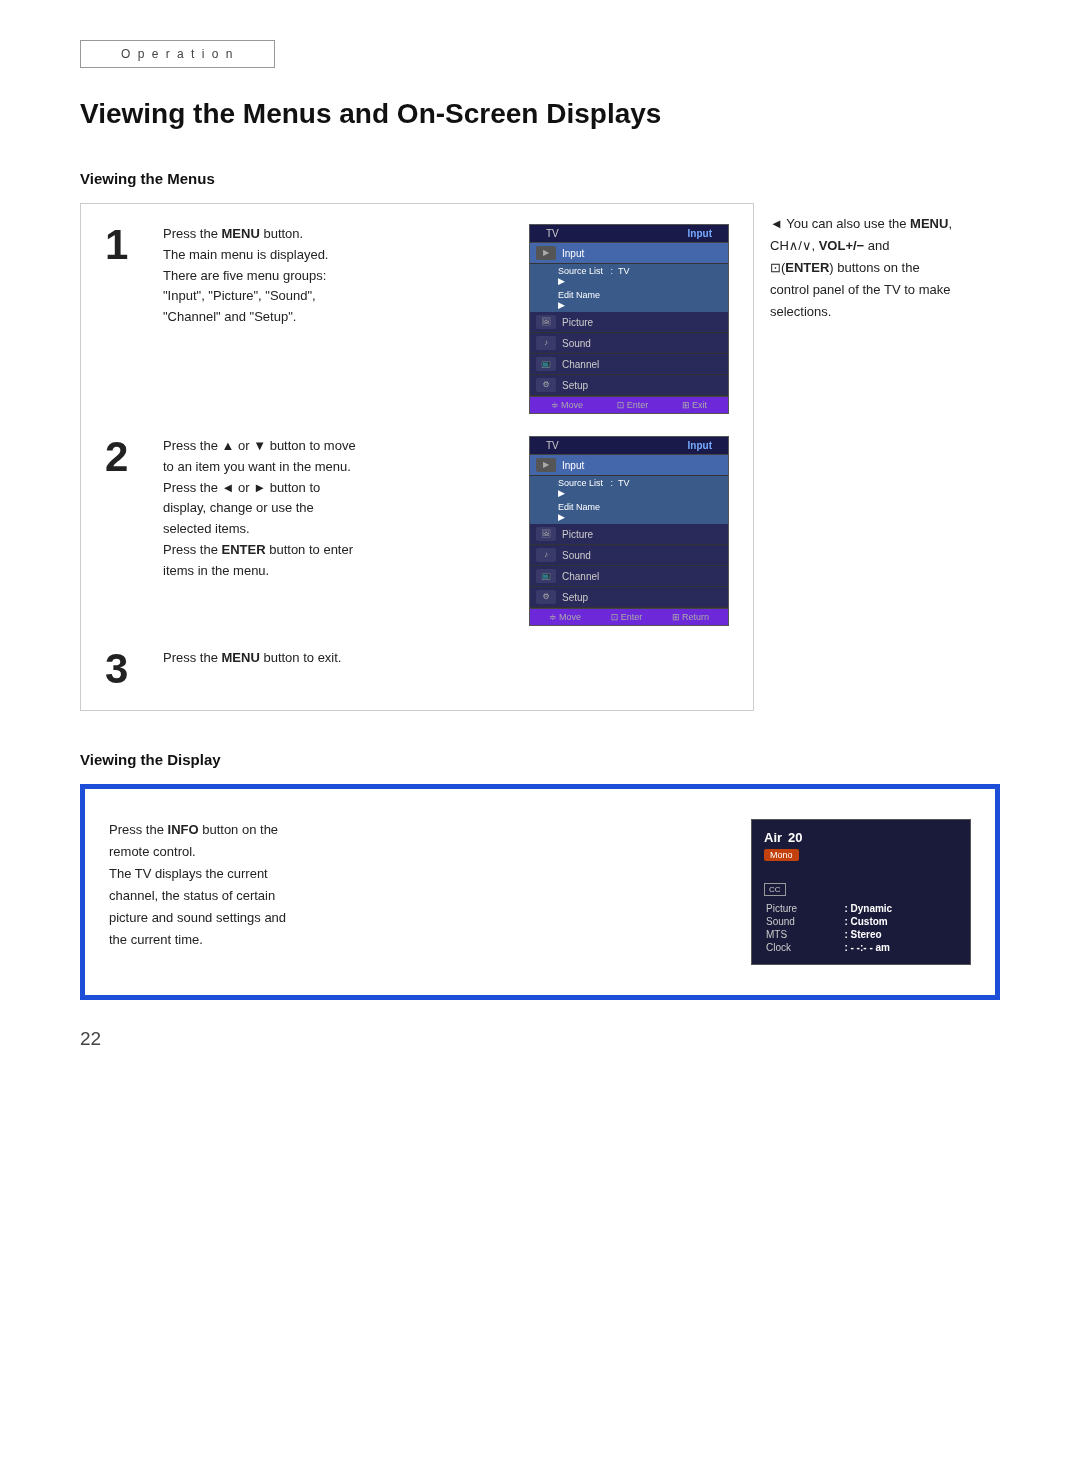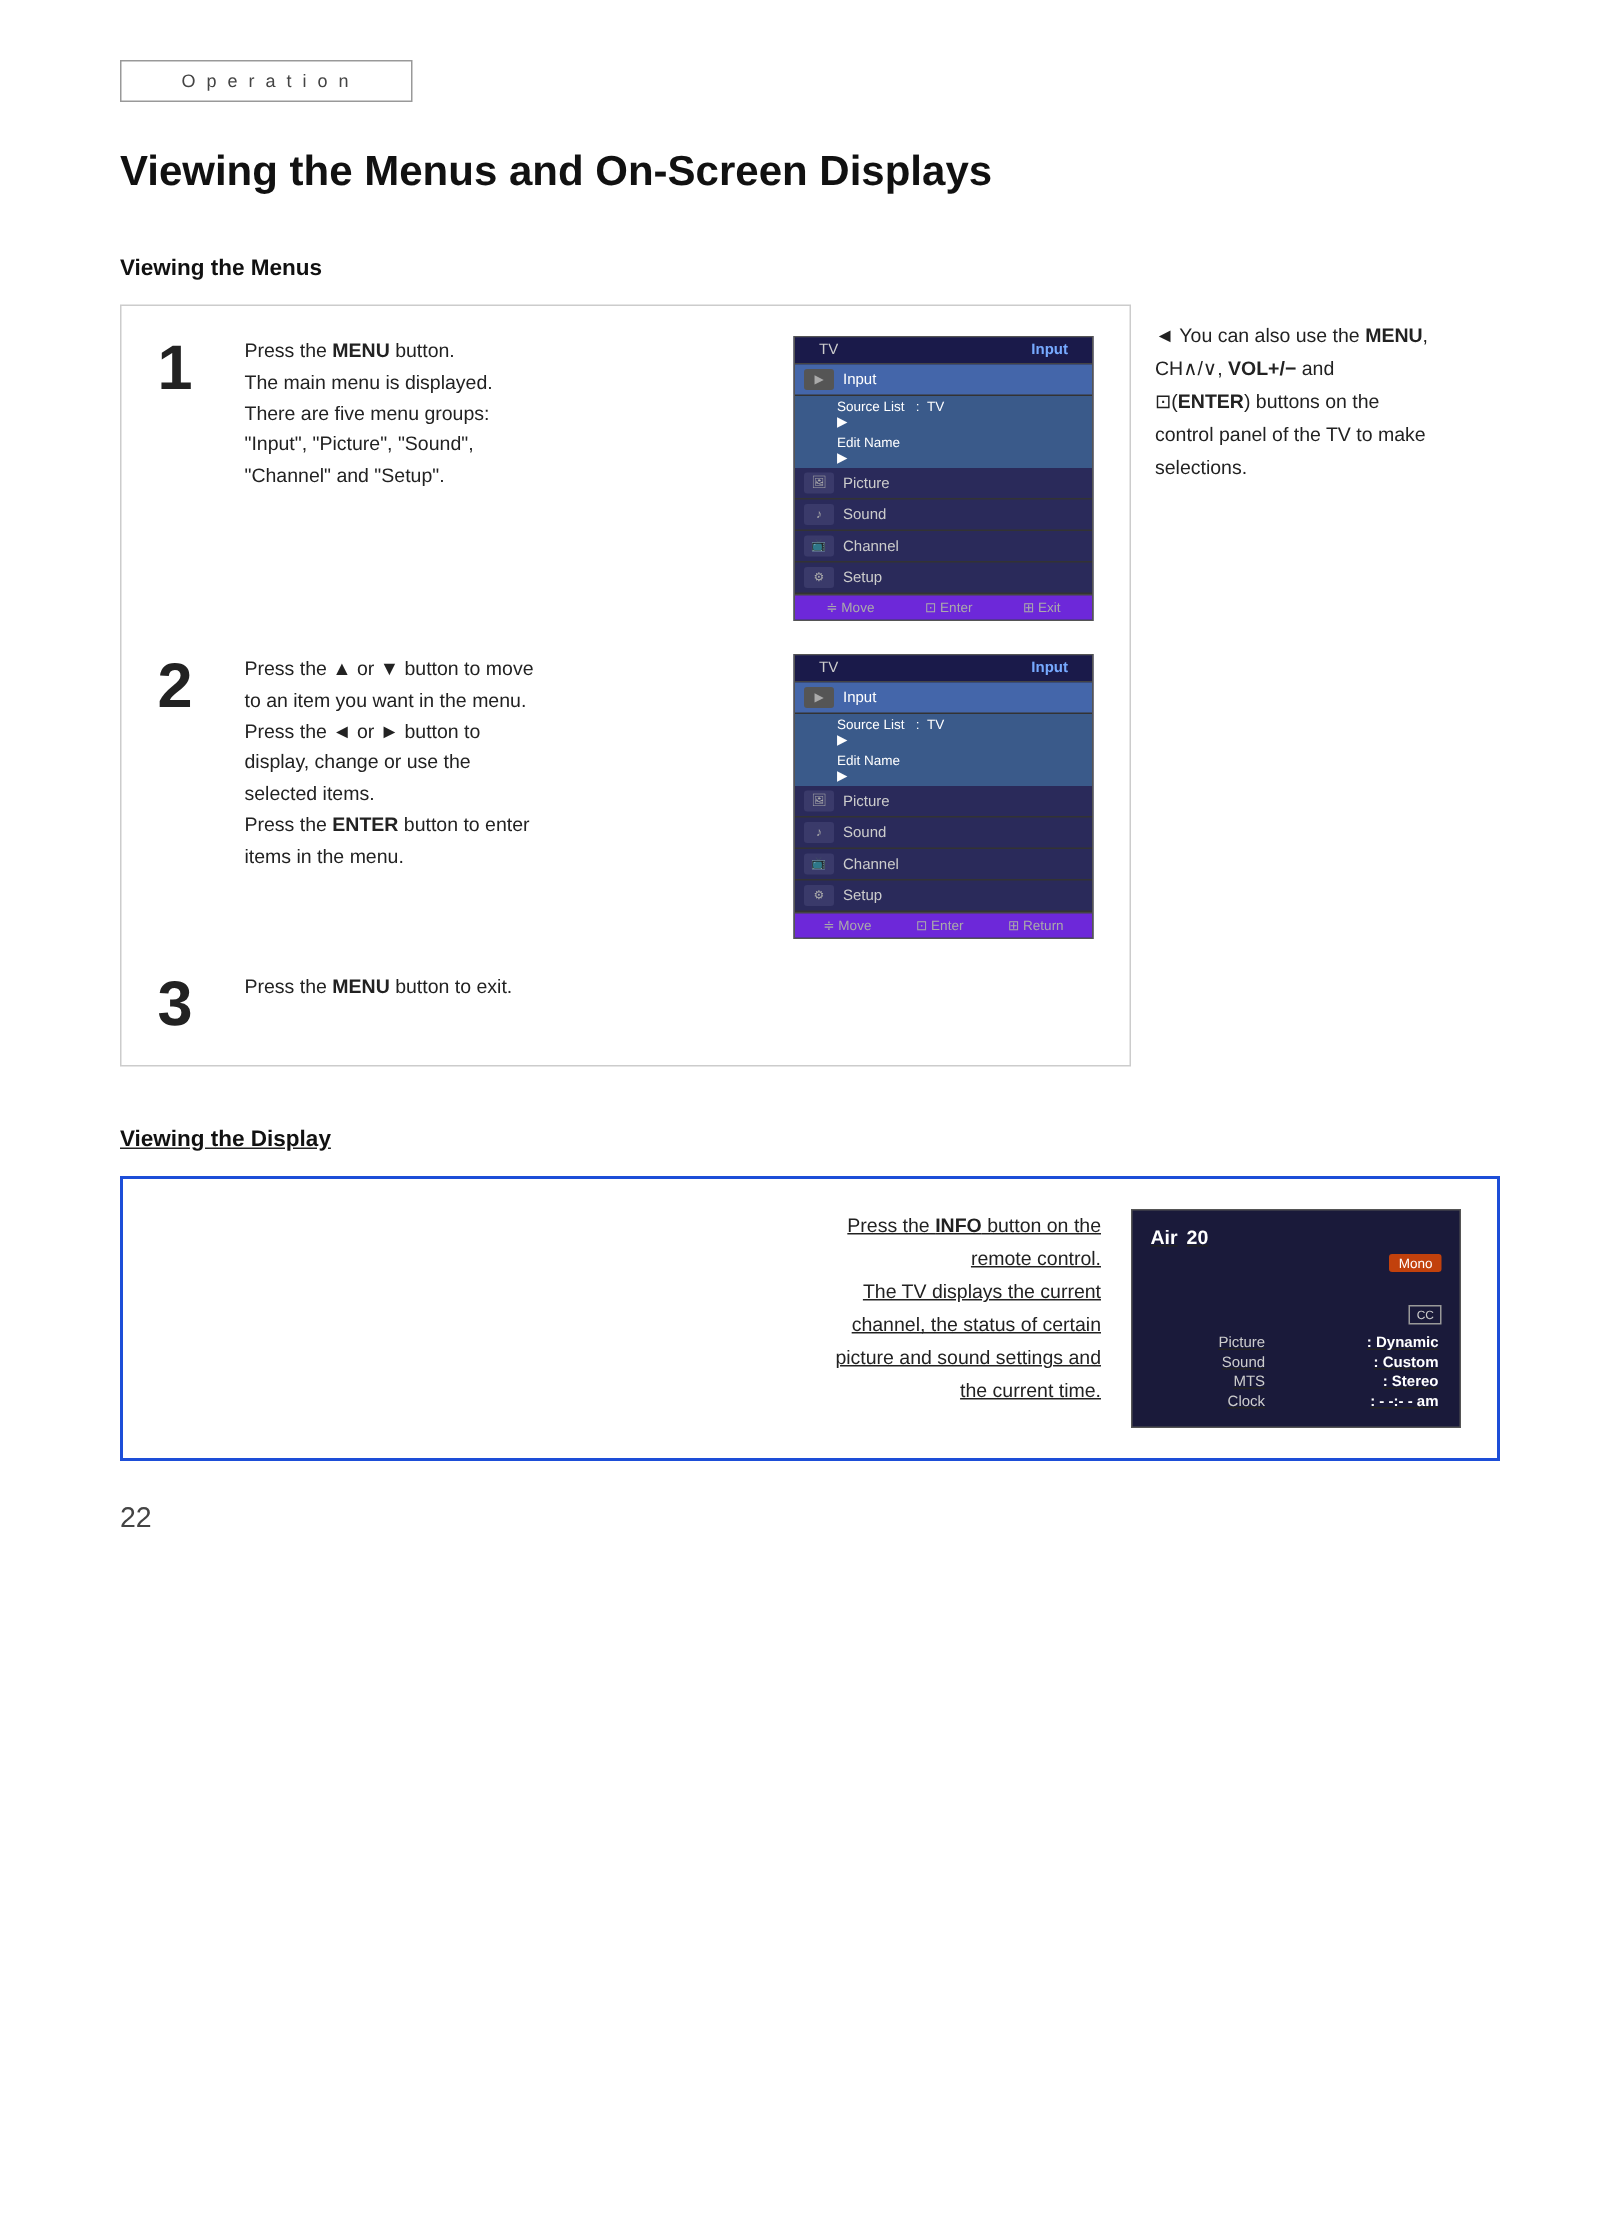--- a/index.html
+++ b/index.html
@@ -238,29 +238,27 @@
     }
 
     .step-desc {
       flex: 1;
       font-size: 13px;
       line-height: 1.6;
     }
 
     
     .viewing-display-section {
-      text-decoration: underline;
     }
 
     .display-inner {
-      border: 2px solid #1d4ed8;
-      padding: 20px 24px;
+      border: 5px solid #1d4ed8;
+      padding: 30px 24px;
       display: flex;
       align-items: flex-start;
-      text-align: right;
     }
 
     .display-desc {
       flex: 1;
       font-size: 13px;
       line-height: 1.7;
     }
   </style>
 </head>
 <body>

